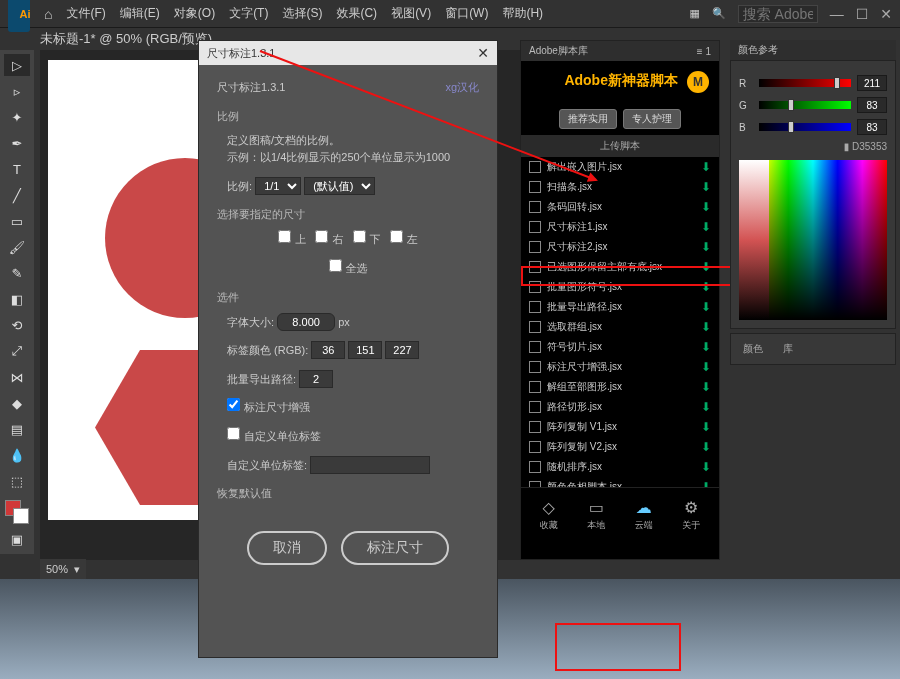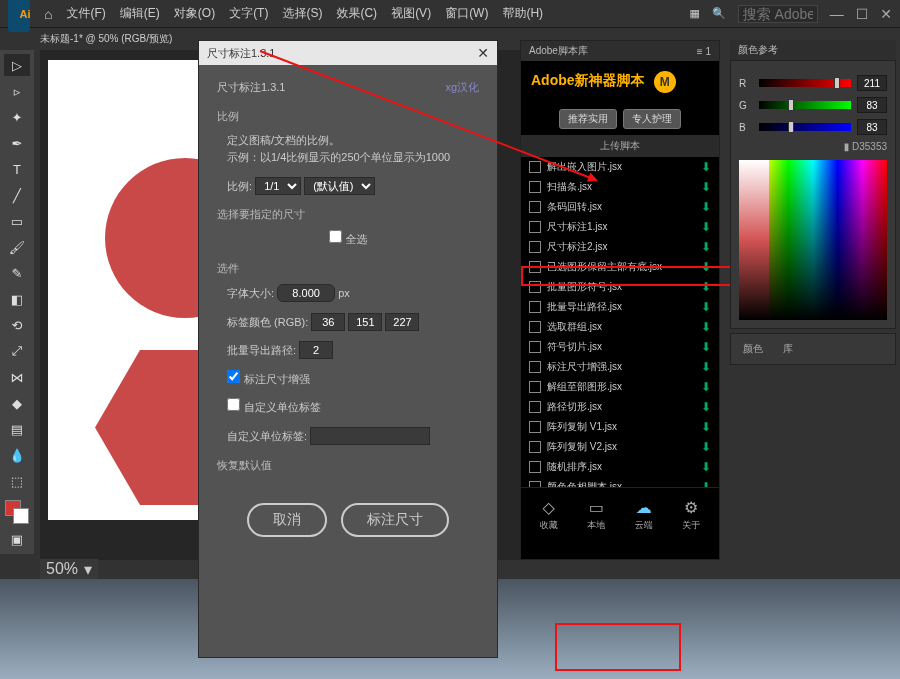--- a/index.html
+++ b/index.html
@@ -8,56 +8,56 @@
 
 .menubar { background: #323232; height: 28px; display: flex; align-items: center; padding: 0 8px; gap: 14px; border-bottom: 1px solid #1a1a1a; }
 .ai-logo { width: 22px; height: 36px; background: #0c4a6e; color: #ff9a00; font-weight: bold; font-size: 11px; display: flex; align-items: center; justify-content: center; border-radius: 3px; padding-left: 12px; }
 .home-icon { color: #ccc; font-size: 14px; }
 .menu-item { color: #ccc; font-size: 12px; cursor: pointer; }
 .menubar-right { margin-left: auto; display: flex; gap: 12px; align-items: center; }
 .search-box { background: #2a2a2a; border: 1px solid #444; width: 80px; height: 18px; font-size: 14px; color: #888; padding: 0 4px; }
 .win-btn { color: #aaa; font-size: 14px; cursor: pointer; }
 
 
-.docbar { height: 22px; background: #323232; display: flex; align-items: center; padding: 0 40px; font-size: 10px; color: #ccc; }
+.docbar { height: 22px; background: #323232; display: flex; align-items: center; padding: 0 40px; font-size: 13px; color: #ccc; }
 
 
 .toolbar { position: absolute; left: 0; top: 50px; width: 34px; background: #434343; display: flex; flex-direction: column; align-items: center; padding: 4px 0; gap: 4px; }
 .tool { width: 26px; height: 22px; display: flex; align-items: center; justify-content: center; color: #ddd; font-size: 13px; cursor: pointer; }
 .tool.active { background: #2a2a2a; }
 .color-swatches { width: 24px; height: 24px; position: relative; margin-top: 4px; }
 .fg-swatch { width: 16px; height: 16px; background: #d03838; border: 1px solid #888; position: absolute; top: 0; left: 0; }
 .bg-swatch { width: 16px; height: 16px; background: #fff; border: 1px solid #888; position: absolute; bottom: 0; right: 0; }
 
 
 .canvas-wrap { position: absolute; left: 40px; top: 50px; width: 480px; height: 510px; background: #262626; }
 .canvas { position: absolute; left: 8px; top: 10px; width: 160px; height: 460px; background: #fff; }
 .red-circle { position: absolute; left: 65px; top: 108px; width: 160px; height: 160px; background: #c94848; border-radius: 50%; }
 .red-hex { position: absolute; left: 55px; top: 300px; width: 180px; height: 155px; background: #c94848; clip-path: polygon(25% 0, 75% 0, 100% 50%, 75% 100%, 25% 100%, 0 50%); }
-.zoom-bar { position: absolute; left: 40px; bottom: 100px; height: 20px; background: #383838; color: #ccc; font-size: 16px; padding: 3px 6px; display: flex; align-items: center; gap: 6px; }
+.zoom-bar { position: absolute; left: 40px; bottom: 100px; height: 20px; background: #383838; color: #ccc; font-size: 11px; padding: 3px 6px; display: flex; align-items: center; gap: 6px; }
 
 
 .dialog { position: absolute; left: 198px; top: 40px; width: 300px; height: 618px; background: #535353; border: 1px solid #2a2a2a; z-index: 10; }
 .dialog-titlebar { height: 24px; background: #e7e7e7; color: #333; display: flex; align-items: center; padding: 0 8px; font-size: 11px; }
 .dialog-close { margin-left: auto; font-size: 14px; color: #333; cursor: pointer; }
 .dialog-body { padding: 14px 18px; color: #ccc; font-size: 11px; }
 .dlg-row { margin-bottom: 10px; line-height: 1.6; }
 .dlg-section-title { color: #bbb; margin: 12px 0 8px; }
 .dlg-link { color: #88c; }
 .dlg-input { background: #3a3a3a; border: 1px solid #2a2a2a; color: #fff; width: 34px; height: 18px; text-align: center; font-size: 11px; }
 .dlg-select { background: #3a3a3a; border: 1px solid #2a2a2a; color: #fff; height: 18px; font-size: 11px; padding: 0 4px; }
 .dlg-checkbox { margin-right: 4px; }
 .dlg-buttons { display: flex; justify-content: center; gap: 14px; margin-top: 30px; }
 .dlg-btn { background: #535353; border: 2px solid #ccc; border-radius: 18px; color: #ccc; padding: 6px 24px; font-size: 14px; cursor: pointer; }
 .red-highlight1 { position: absolute; border: 2px solid #e11; pointer-events: none; }
 
 
 .script-panel { position: absolute; left: 520px; top: 40px; width: 200px; height: 520px; background: #000000; border: 1px solid #222; }
 .panel-tab { height: 20px; background: #2e2e2e; color: #bbb; font-size: 10px; padding: 3px 8px; display: flex; align-items: center; }
-.script-header { padding: 10px; text-align: left; }
+.script-header { padding: 10px; text-align: right; }
 .script-title { color: #ffb400; font-weight: bold; font-size: 14px; display: inline-block; }
 .script-logo { display: inline-block; width: 22px; height: 22px; background: #ffb400; border-radius: 50%; vertical-align: middle; margin-left: 6px; position: relative; }
 .script-logo::after { content: "M"; color: #333; font-weight: bold; position: absolute; left: 50%; top: 50%; transform: translate(-50%,-50%); font-size: 12px; }
 .script-tabs { display: flex; gap: 6px; justify-content: center; padding: 6px 0; }
 .script-tab-btn { background: #555; border: 1px solid #777; color: #ddd; font-size: 10px; padding: 2px 8px; border-radius: 3px; }
 .script-subheader { background: #2a2a2a; text-align: center; padding: 4px; font-size: 10px; color: #aaa; }
 .script-list { height: 330px; overflow: hidden; }
 .script-item { display: flex; align-items: center; padding: 3px 8px; font-size: 10px; color: #ccc; cursor: pointer; }
 .script-icon { width: 12px; height: 12px; border: 1px solid #888; margin-right: 6px; display: inline-block; }
 .script-dl { margin-left: auto; color: #0a6; font-size: 12px; }
@@ -168,20 +168,26 @@
       <div>示例：以1/4比例显示的250个单位显示为1000</div>
     </div>
     <div class="dlg-row" style="padding-left:10px">
       <span>比例:</span>
       <select class="dlg-select"><option>1/1</option></select>
       <select class="dlg-select"><option>(默认值)</option></select>
     </div>
 
     <div class="dlg-section-title">选择要指定的尺寸</div>
     <div class="dlg-row" style="text-align:center">
+      <label><input type="checkbox" class="dlg-checkbox" style=""><span>上</span></label>&nbsp;&nbsp;
+      <label><input type="checkbox" class="dlg-checkbox" style=""><span>右</span></label>&nbsp;&nbsp;
+      <label><input type="checkbox" class="dlg-checkbox" style=""><span>下</span></label>&nbsp;&nbsp;
+      <label><input type="checkbox" class="dlg-checkbox" style=""><span>左</span></label>
+    </div>
+    <div class="dlg-row" style="text-align:center">
       <label><input type="checkbox" class="dlg-checkbox" style=""><span>全选</span></label>
     </div>
 
     <div class="dlg-section-title">选件</div>
     <div class="dlg-row" style="padding-left:10px">
       <span>字体大小:</span>
       <input class="dlg-input" style="width: 58px; border-radius: 6px;" value="8.000">
       <span>px</span>
     </div>
     <div class="dlg-row" style="padding-left:10px">

